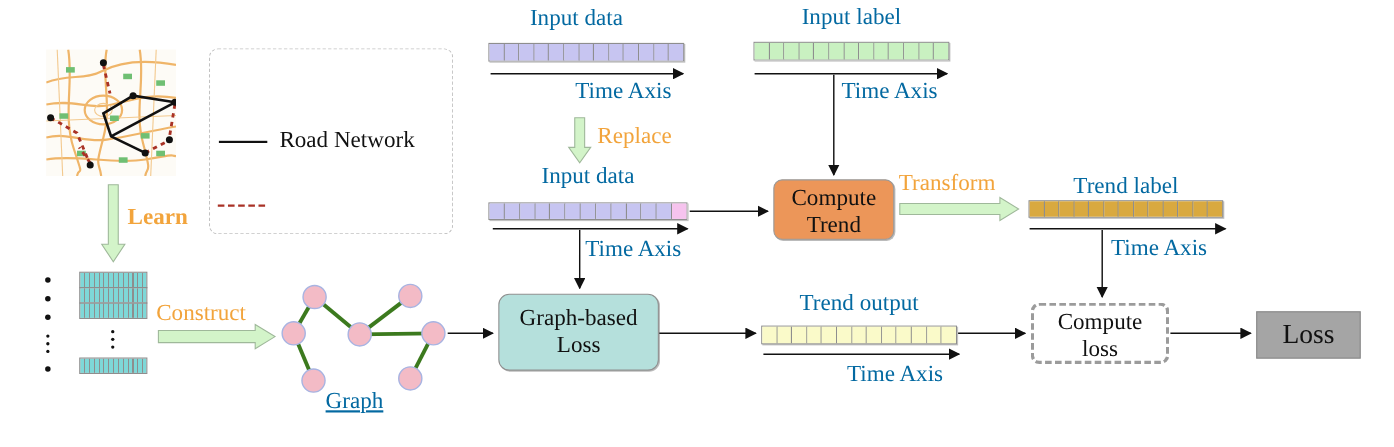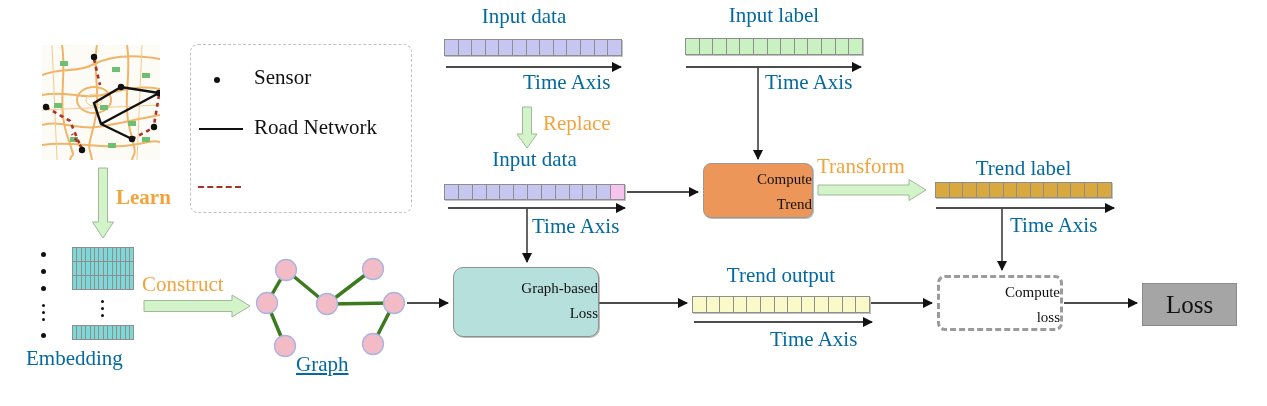--- a/index.html
+++ b/index.html
@@ -8,21 +8,21 @@
   .lbl{position:absolute;font-size:21px;color:#0369a1;white-space:nowrap;line-height:1.1;}
   .lbl.center{text-align:center;}
   .orange{color:#f2a43c;}
   svg{position:absolute;top:0;left:0;}
   #connector-layer{z-index:1;pointer-events:none;}
   .bar{position:absolute;display:flex;border:1px solid #8e8e8e;box-sizing:border-box;z-index:2;
        box-shadow:1px 1px 0 rgba(120,120,120,.45);}
   .cell{flex:1;border-right:1px solid #8e8e8e;}
   .cell:last-child{border-right:none;}
   .box{position:absolute;z-index:2;text-align:center;color:#111;box-sizing:border-box;}
-  .box .bl{display:block;font-size:15px;line-height:25px;text-align:right;}
+  .box .bl{display:block;font-size:21px;line-height:25px;}
   #compute-trend{background:#ec9659;border:1px solid #9a9a9a;border-radius:8px;padding-top:3px;
                  box-shadow:1px 1px 0 rgba(120,120,120,.5);}
   #graph-model{background:#b5e0dc;border:1px solid #909090;border-radius:10px;padding-top:8px;
                box-shadow:1px 1px 0 rgba(120,120,120,.5);}
   #compute-loss{background:#ffffff;border:3px dashed #9b9b9b;border-radius:8px;padding-top:2px;}
   #loss-box{background:#a5a5a5;border:1px solid #8a8a8a;font-size:25px;line-height:41px;}
   #legend{position:absolute;left:190px;top:44px;width:222px;height:169px;border:1.5px dashed #c2c2c2;
           border-radius:8px;box-sizing:border-box;z-index:2;}
   .legend-row{position:absolute;left:0;width:100%;height:30px;}
   .legend-dot{position:absolute;left:23px;top:12px;width:6px;height:6px;border-radius:50%;background:#111;}
@@ -130,24 +130,20 @@
         <circle cx="79" cy="42" r="3.2"></circle>
         <circle cx="117" cy="48" r="3.2"></circle>
       <circle cx="4" cy="62" r="3.2"></circle>
         <circle cx="90" cy="94" r="3.2"></circle>
         <circle cx="112" cy="82" r="3.2"></circle>
       <circle cx="40" cy="105" r="3.2"></circle>
     </g>
   </svg>
 
   <div id="legend">
-    <div class="legend-row" style="top:20px;">
-      <span class="legend-dot"></span>
-      <span class="legend-text">Sensor</span>
-    </div>
     <div class="legend-row" style="top:70px;">
       <span class="legend-line"></span>
       <span class="legend-text">Road Network</span>
     </div>
     <div class="legend-row" style="top:128px;">
       <span class="legend-dash"></span>
     </div>
   </div>
 
   <div class="lbl orange" style="left:116px;top:186px;font-weight:bold;">Learn</div>
@@ -164,21 +160,20 @@
     <span class="dot small" style="left:42px;top:318px;"></span>
     <span class="dot" style="left:41px;top:333px;"></span>
     <div class="emb-row" style="top:247px;"></div>
     <div class="emb-row" style="top:261px;"></div>
     <div class="emb-row" style="top:275px;"></div>
     <span class="dot small" style="left:101px;top:300px;"></span>
     <span class="dot small" style="left:101px;top:307px;"></span>
     <span class="dot small" style="left:101px;top:314px;"></span>
     <div class="emb-row" style="top:325px;"></div>
   </div>
-  <div class="lbl" style="left:26px;top:347px;">Embedding</div>
   <div class="lbl" style="left:296px;top:353px;text-decoration:underline;">Graph</div>
 
   <div class="lbl center" style="left:444px;top:5px;width:160px;">Input data</div>
   <div class="bar" style="left:444px;top:39px;width:178px;height:17px;">
       <div class="cell" style="background: rgb(199, 197, 241);"></div>
       <div class="cell" style="background: rgb(199, 197, 241);"></div>
       <div class="cell" style="background: rgb(199, 197, 241);"></div>
       <div class="cell" style="background: rgb(199, 197, 241);"></div>
       <div class="cell" style="background: rgb(199, 197, 241);"></div>
       <div class="cell" style="background: rgb(199, 197, 241);"></div>

